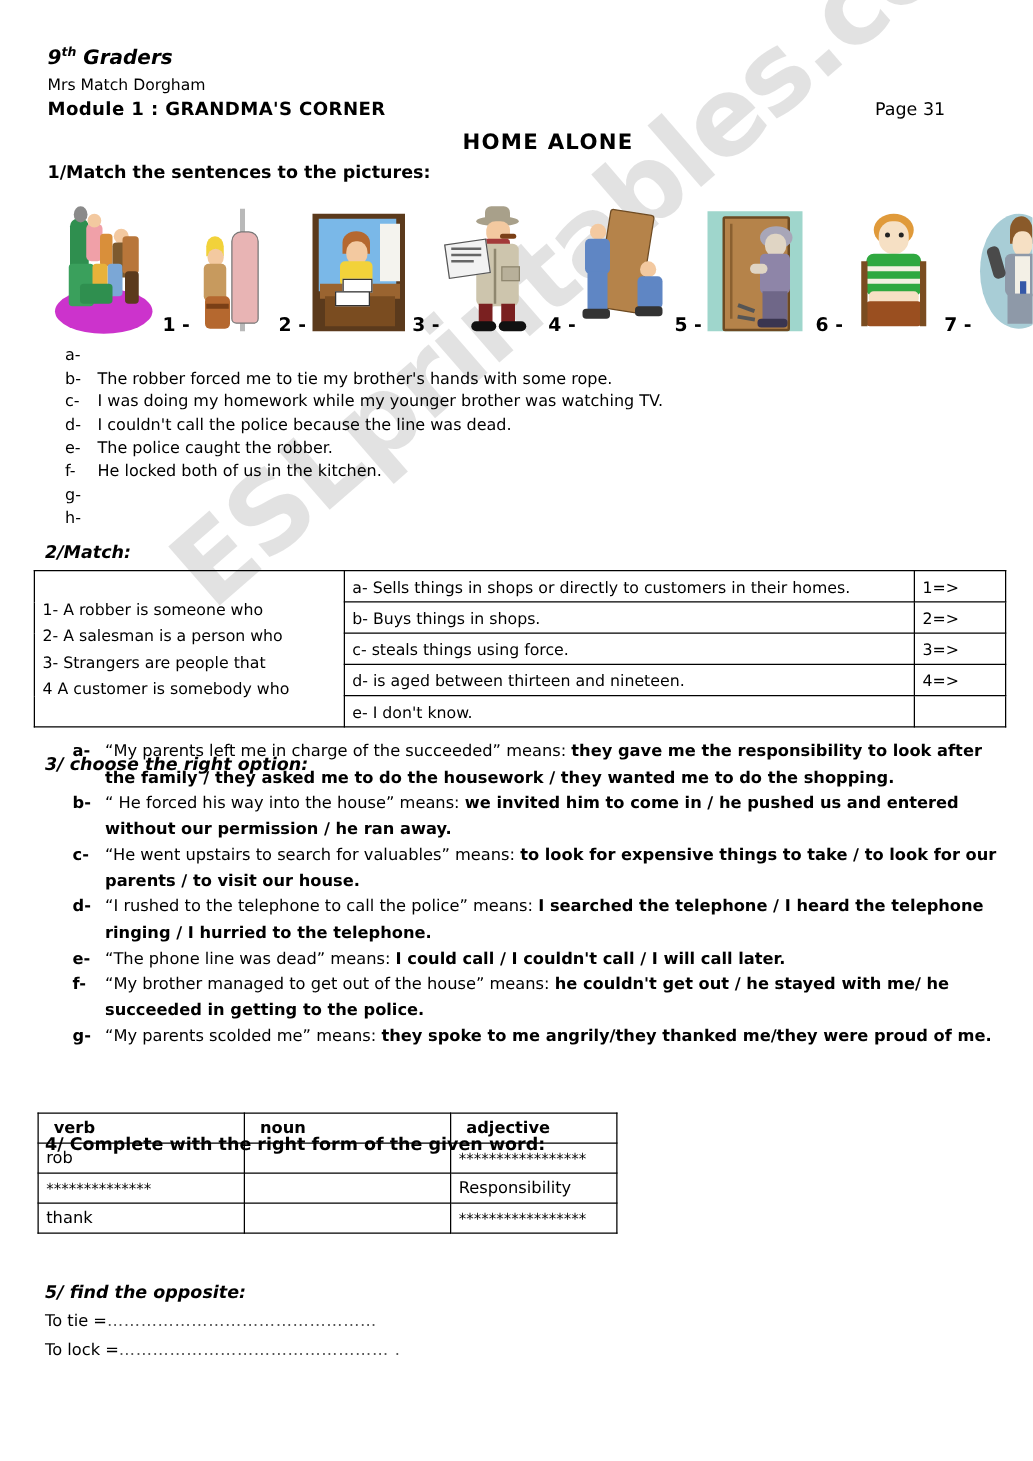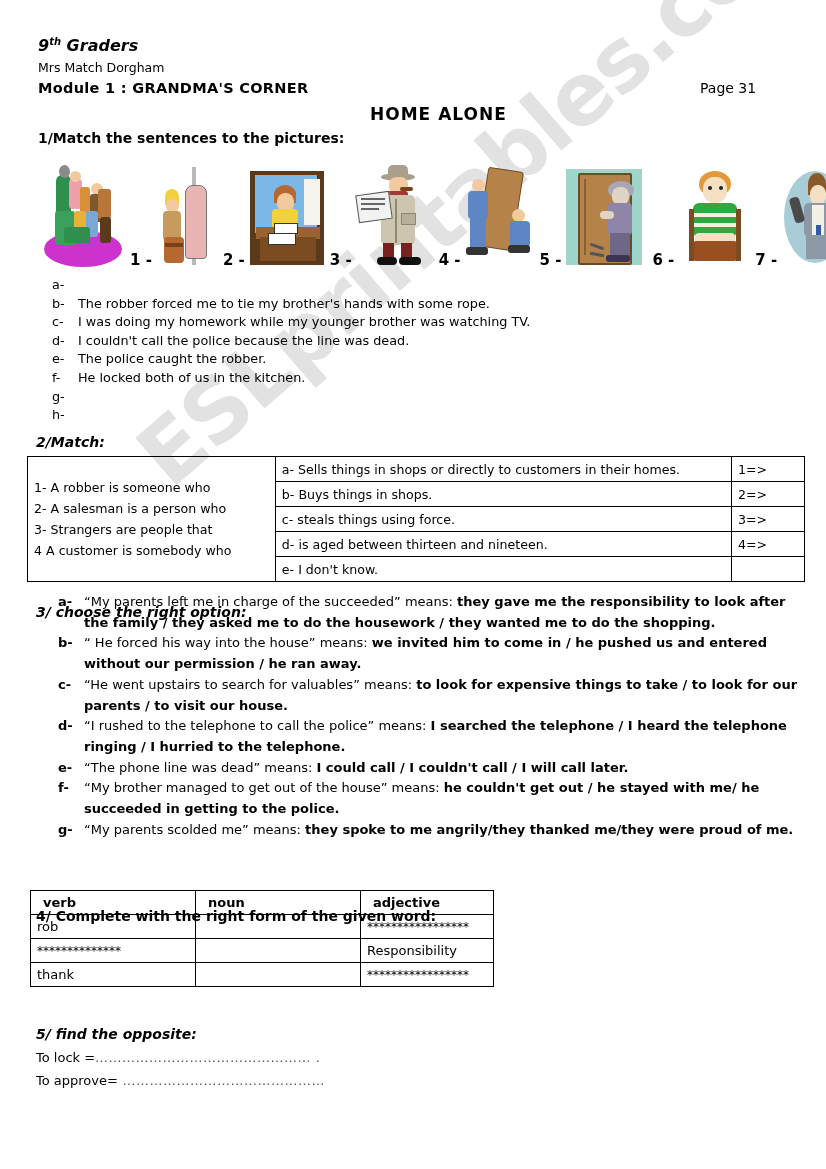--- a/index.html
+++ b/index.html
@@ -443,18 +443,18 @@
         <td class="c1">thank</td>
         <td class="c2"></td>
         <td class="stars">*****************</td>
       </tr>
     </tbody>
       </table>
 
     <div class="hdr ex5-title">5/ find the opposite:</div>
 
     <div class="ex5">
+      <div class="row"><span>To tie   =</span><span class="dots">…………………………………………</span></div>
       <div class="row"><span>To lock =</span><span class="dots">………………………………………… .</span></div>
-      <div class="row"><span>To approve=</span><span class="dots"> ………………………………………</span></div>
     </div>
 
   </div>
 </div>
 
 </body></html>

